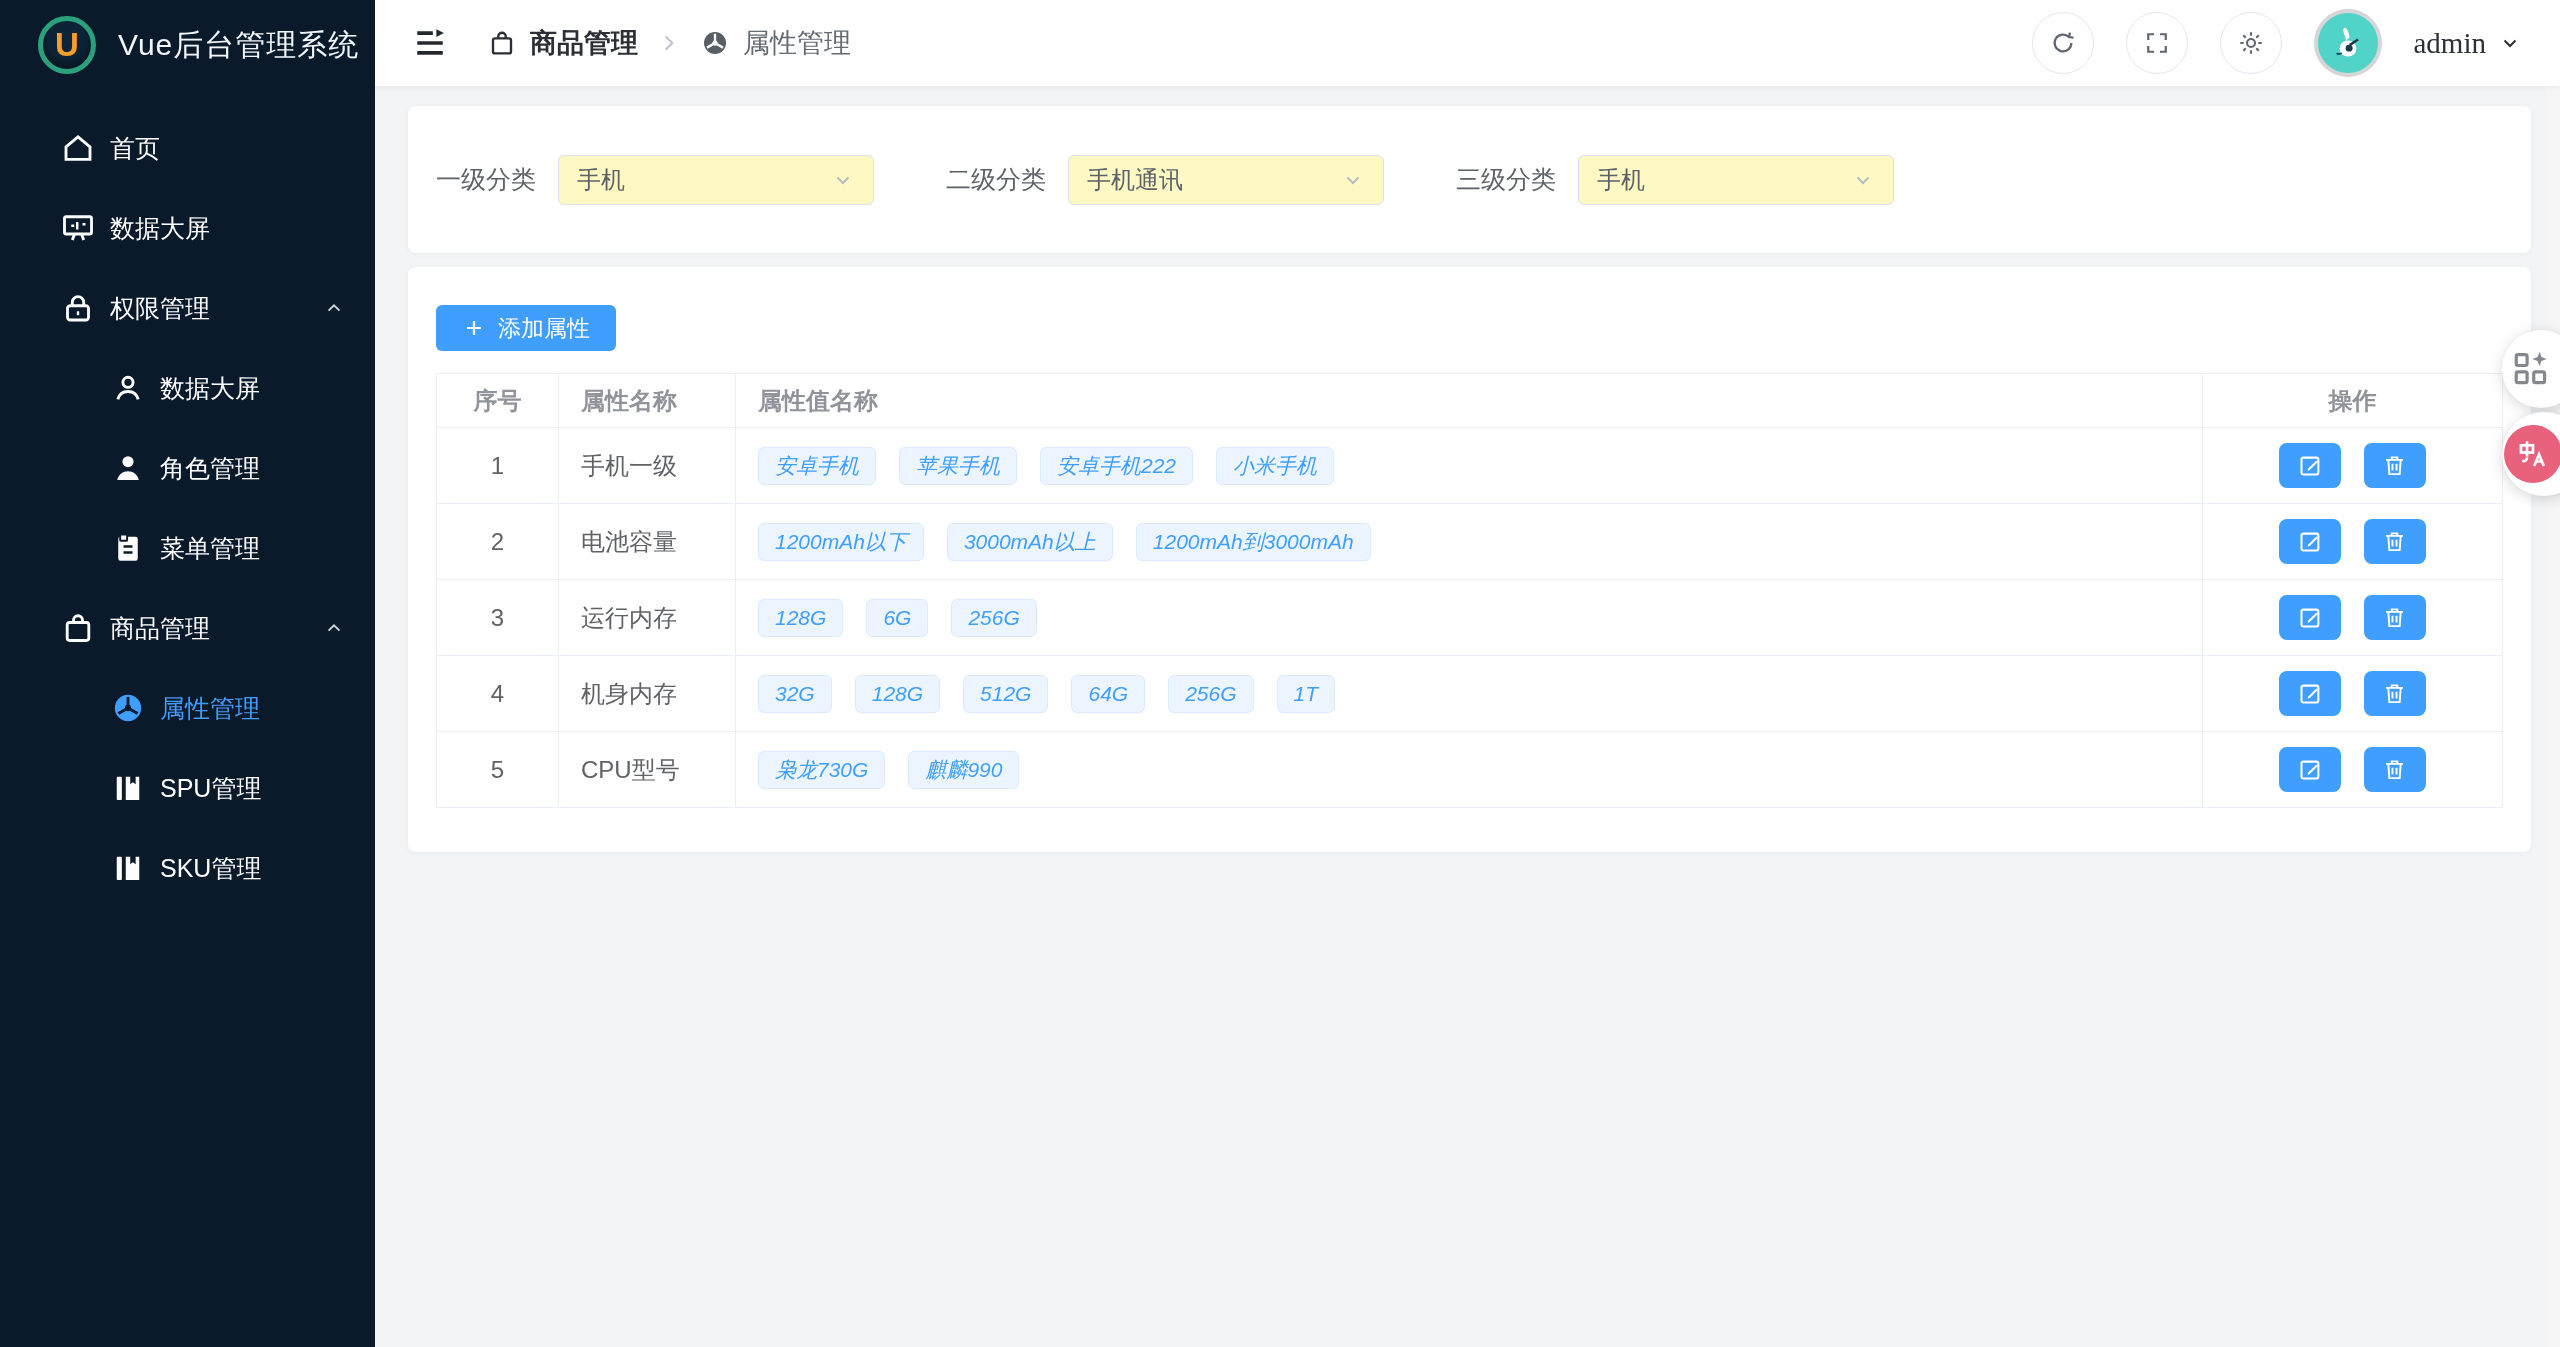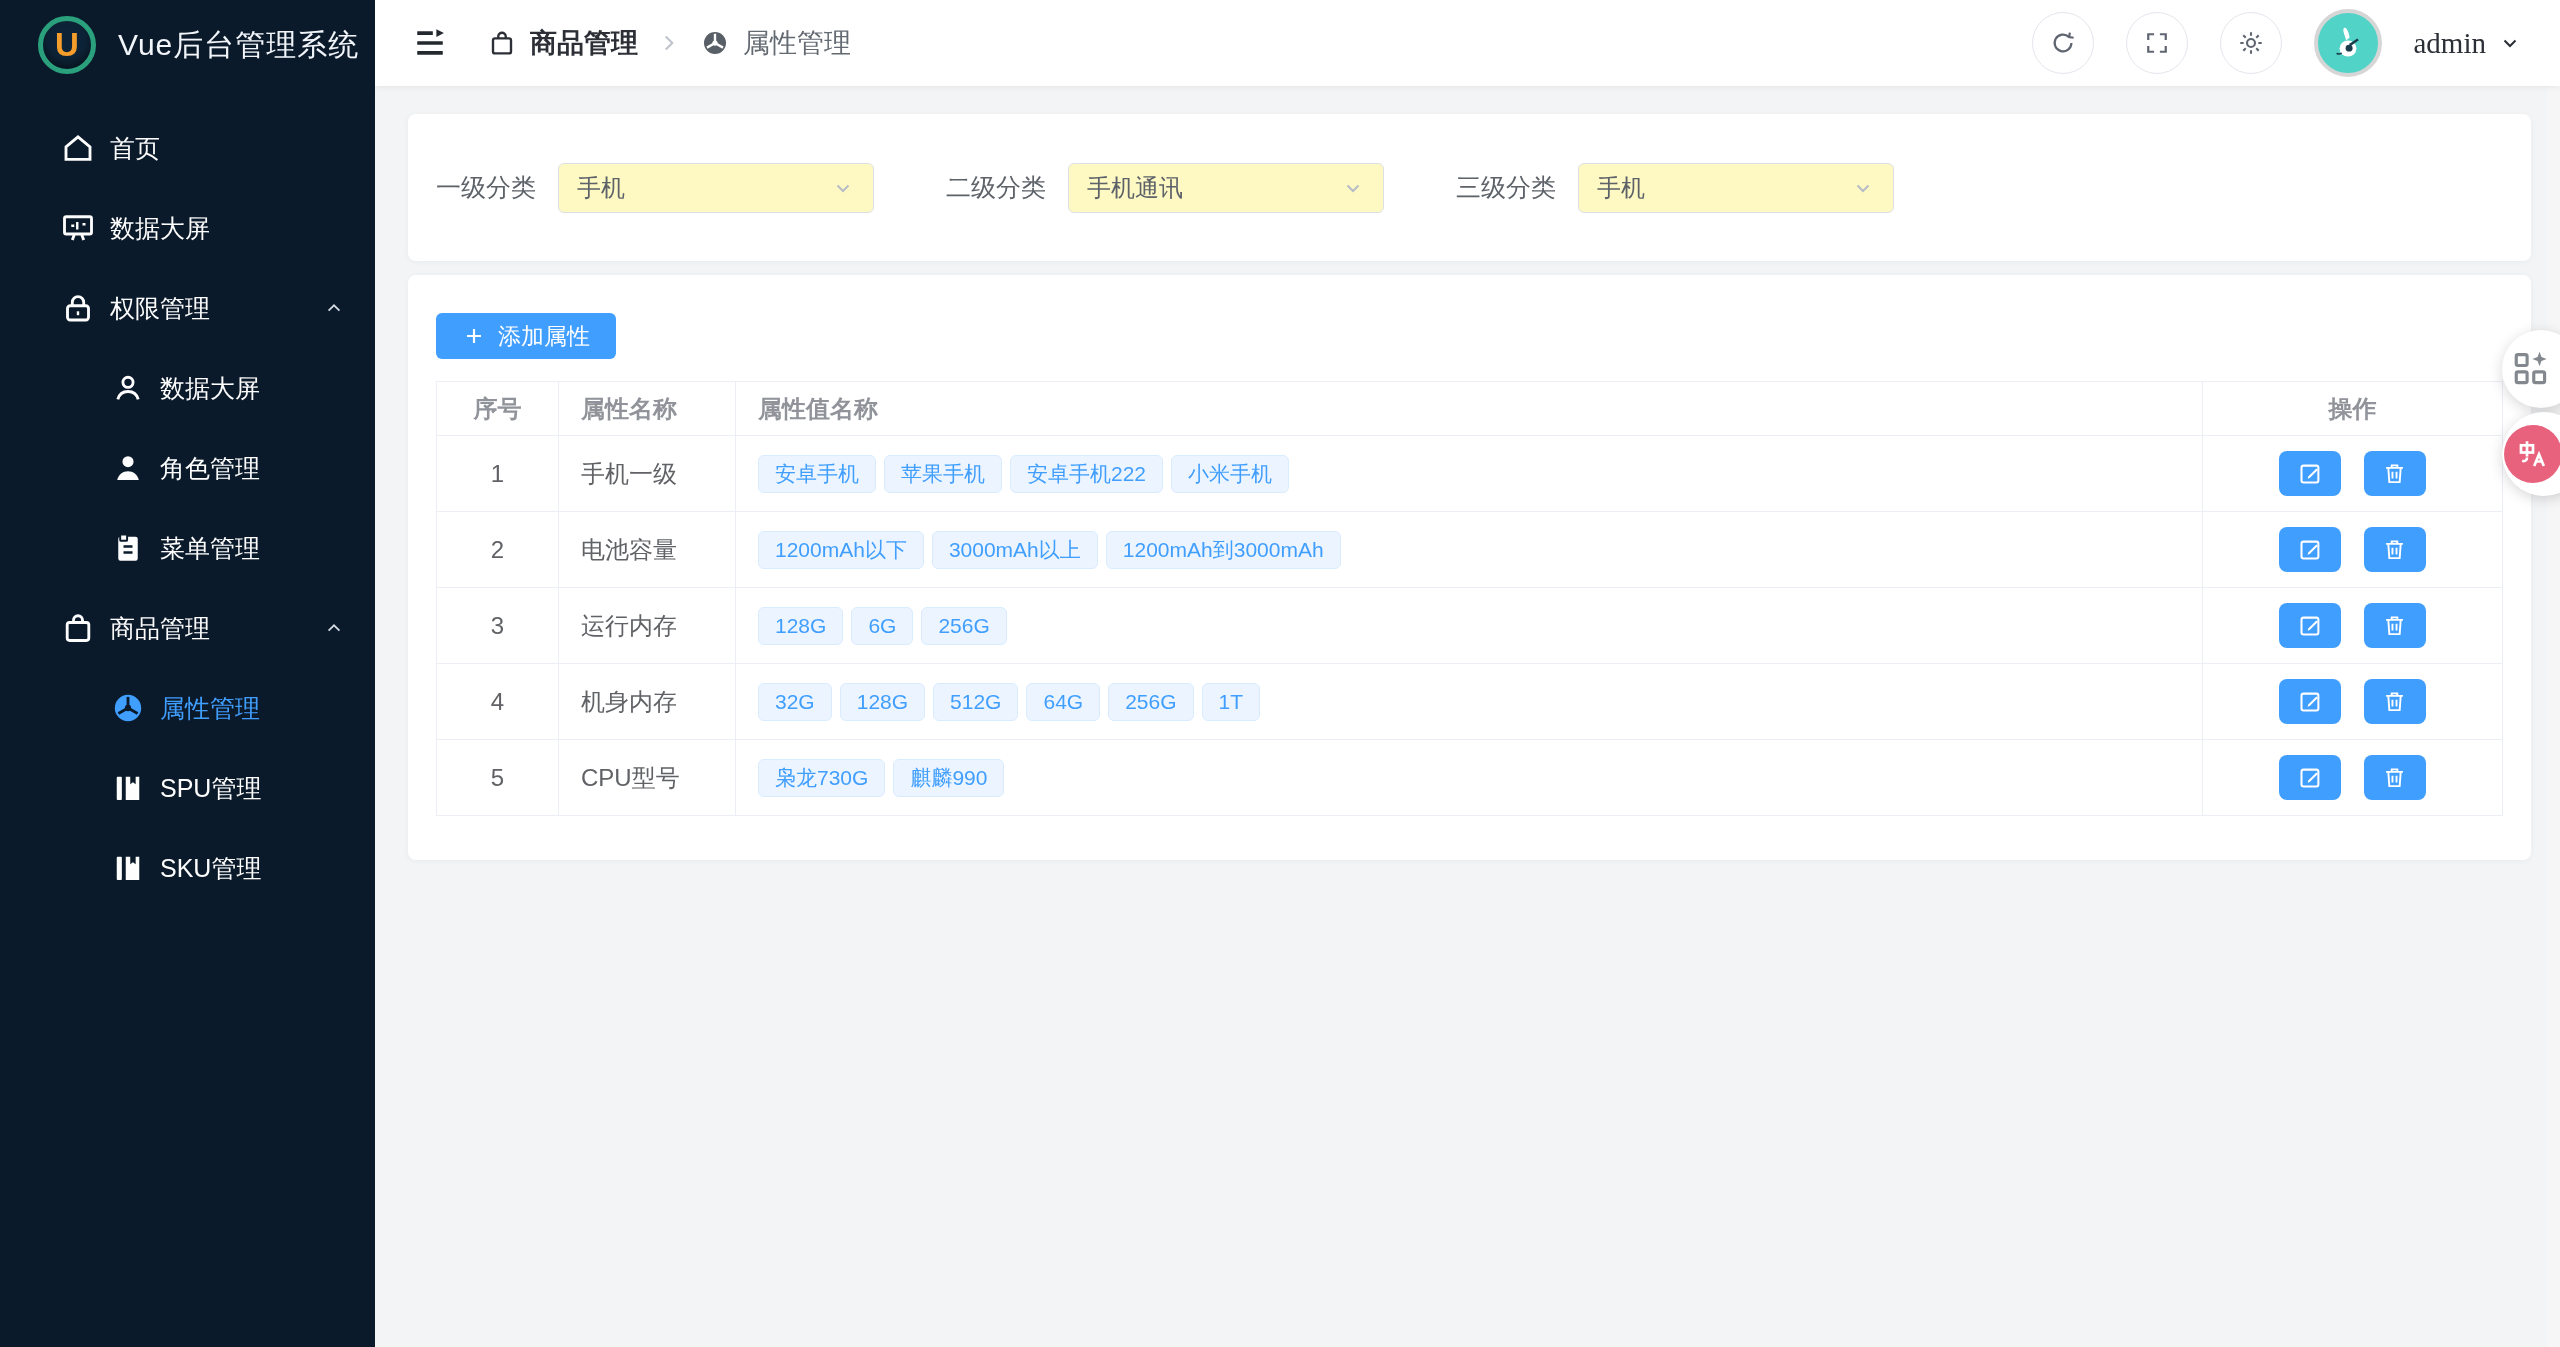--- a/index.html
+++ b/index.html
@@ -37,42 +37,42 @@
   .crumb.last{color:#646a72;}
   .crumb-sep{margin:0 18px;color:#c0c4cc;}
   .h-right{margin-left:auto;display:flex;align-items:center;gap:32px;font-family:Liberation Serif, serif;}
   .circle-btn{width:62px;height:62px;border-radius:50%;border:1px solid #e3e6ec;background:#fff;color:#5f6571;
     display:flex;align-items:center;justify-content:center;cursor:pointer;}
   .avatar{width:68px;height:68px;border-radius:50%;border:4px solid #d6d6d6;background:var(--avatar-bg);
     display:flex;align-items:center;justify-content:center;overflow:hidden;cursor:pointer;}
   .user{display:flex;align-items:center;gap:12px;font-size:29px;color:#2b2f36;cursor:pointer;}
 
   
-  .content{padding:28px 29px 0 33px;border-radius:13px;}
+  .content{padding:20px 29px 0 33px;border-radius:13px;}
   .card{background:#fff;border-radius:8px;box-shadow:0 1px 6px rgba(0,0,0,.045);}
   .filters-card{height:147px;display:flex;align-items:center;padding:0 28px;margin-bottom:14px;}
   .f-item{display:flex;align-items:center;gap:22px;margin-right:72px;}
   .f-label{font-size:25px;color:#5d6269;white-space:nowrap;}
   .select{width:316px;height:50px;border:1px solid #dcdfe6;border-radius:6px;display:flex;align-items:center;
     padding:0 18px;font-size:24px;color:#5d6269;background:#fef9c3;cursor:pointer;}
   .select .sel-chev{margin-left:auto;color:#b6bcc6;}
 
   .table-card{padding:38px 28px 44px;}
   .add-btn{height:46px;padding:0 26px;background:var(--accent);border:none;border-radius:6px;color:#fff;
     font-size:23px;display:inline-flex;align-items:center;gap:12px;cursor:pointer;justify-content:flex-end;}
   table{width:100%;border-collapse:collapse;margin-top:22px;color:var(--body-text);}
   th,td{border:1px solid var(--table-border);}
   th{height:54px;color:var(--header-text);font-weight:700;font-size:24px;}
   td{height:76px;font-size:24px;}
   .col-no{width:122px;text-align:center;}
   .col-name{width:177px;text-align:left;padding-left:22px;}
   .col-values{text-align:left;padding-left:22px;}
   .col-actions{width:300px;text-align:center;}
   .tag{display:inline-flex;align-items:center;height:38px;padding:0 16px;background:var(--tag-bg);
-    border:1px solid var(--tag-border);border-radius:6px;color:var(--accent);font-size:21px;margin-right:8px;}
+    border:1px solid var(--tag-border);border-radius:6px;color:var(--accent);font-size:21px;margin-right:23px;font-style:italic;}
   .act-btn{width:62px;height:45px;border:none;border-radius:8px;background:var(--accent);color:#fff;
     display:inline-flex;align-items:center;justify-content:center;margin:0 8px;cursor:pointer;vertical-align:middle;}
 
   
   .scroll-track{position:absolute;right:0;top:86px;bottom:0;width:13px;background:#f6f6f7;}
   .float-wrap{position:absolute;right:0;z-index:9;}
   .float-circle{width:78px;height:78px;border-radius:50%;background:#fff;box-shadow:0 3px 14px rgba(0,0,0,.16);
     display:flex;align-items:center;justify-content:center;}
   .fw1{top:330px;right:-20px;color:#83888f;}
   .fw1 .float-circle{padding-right:18px;}

